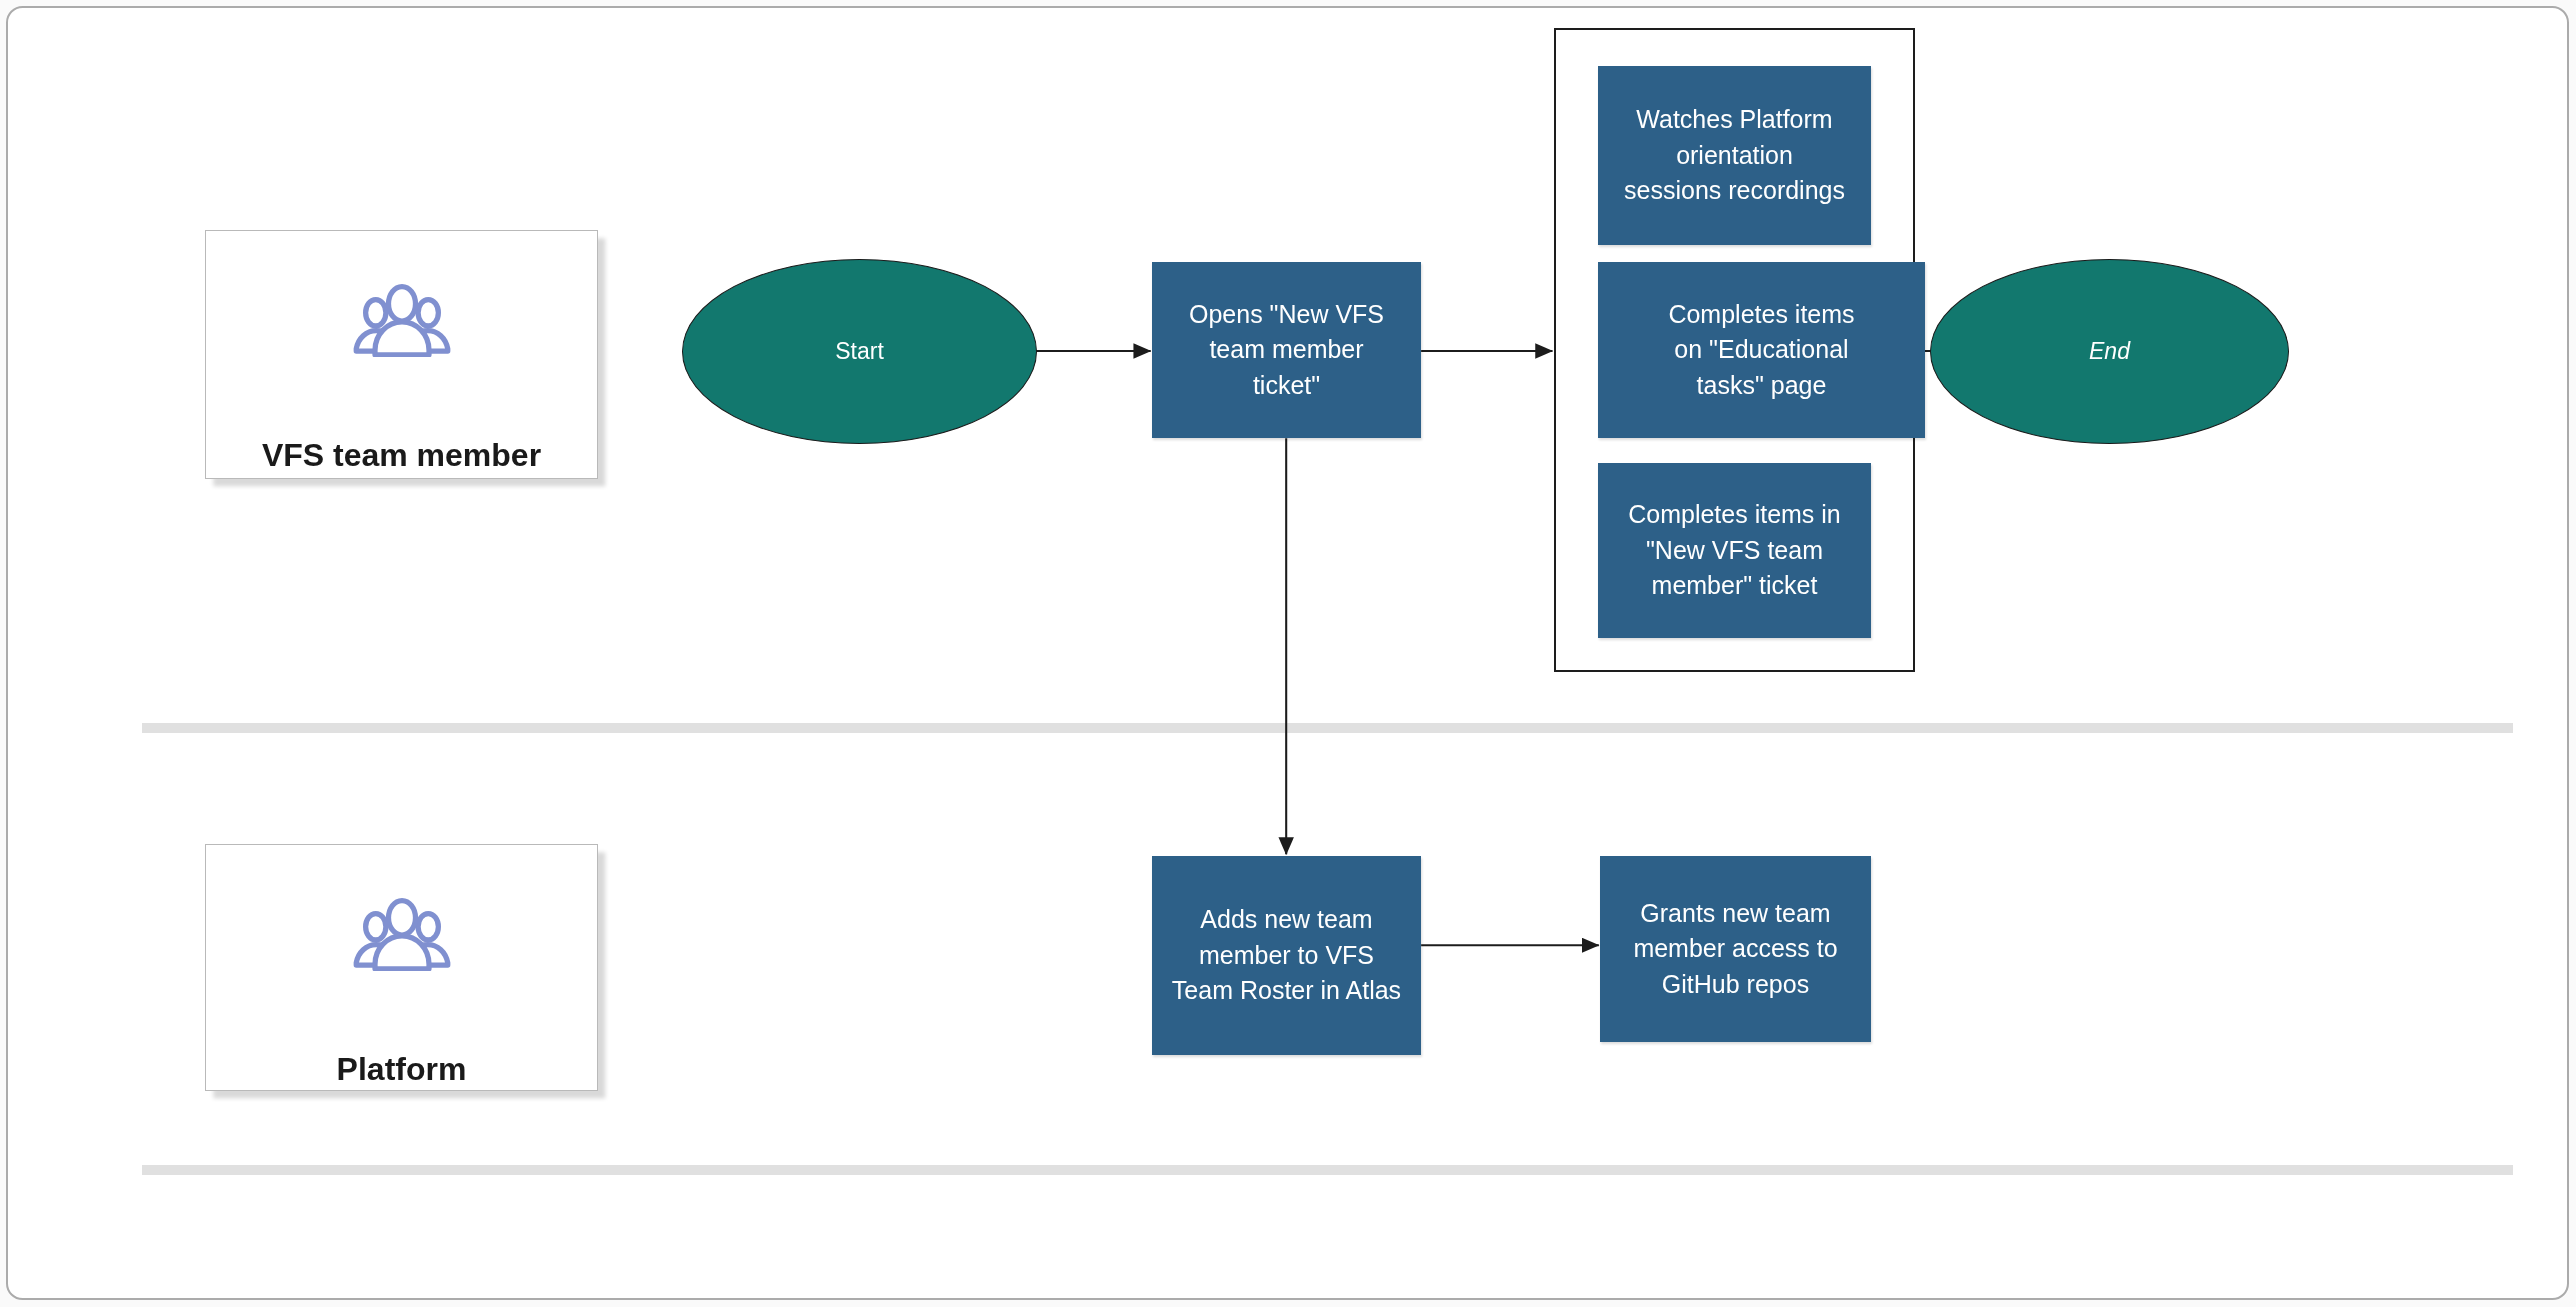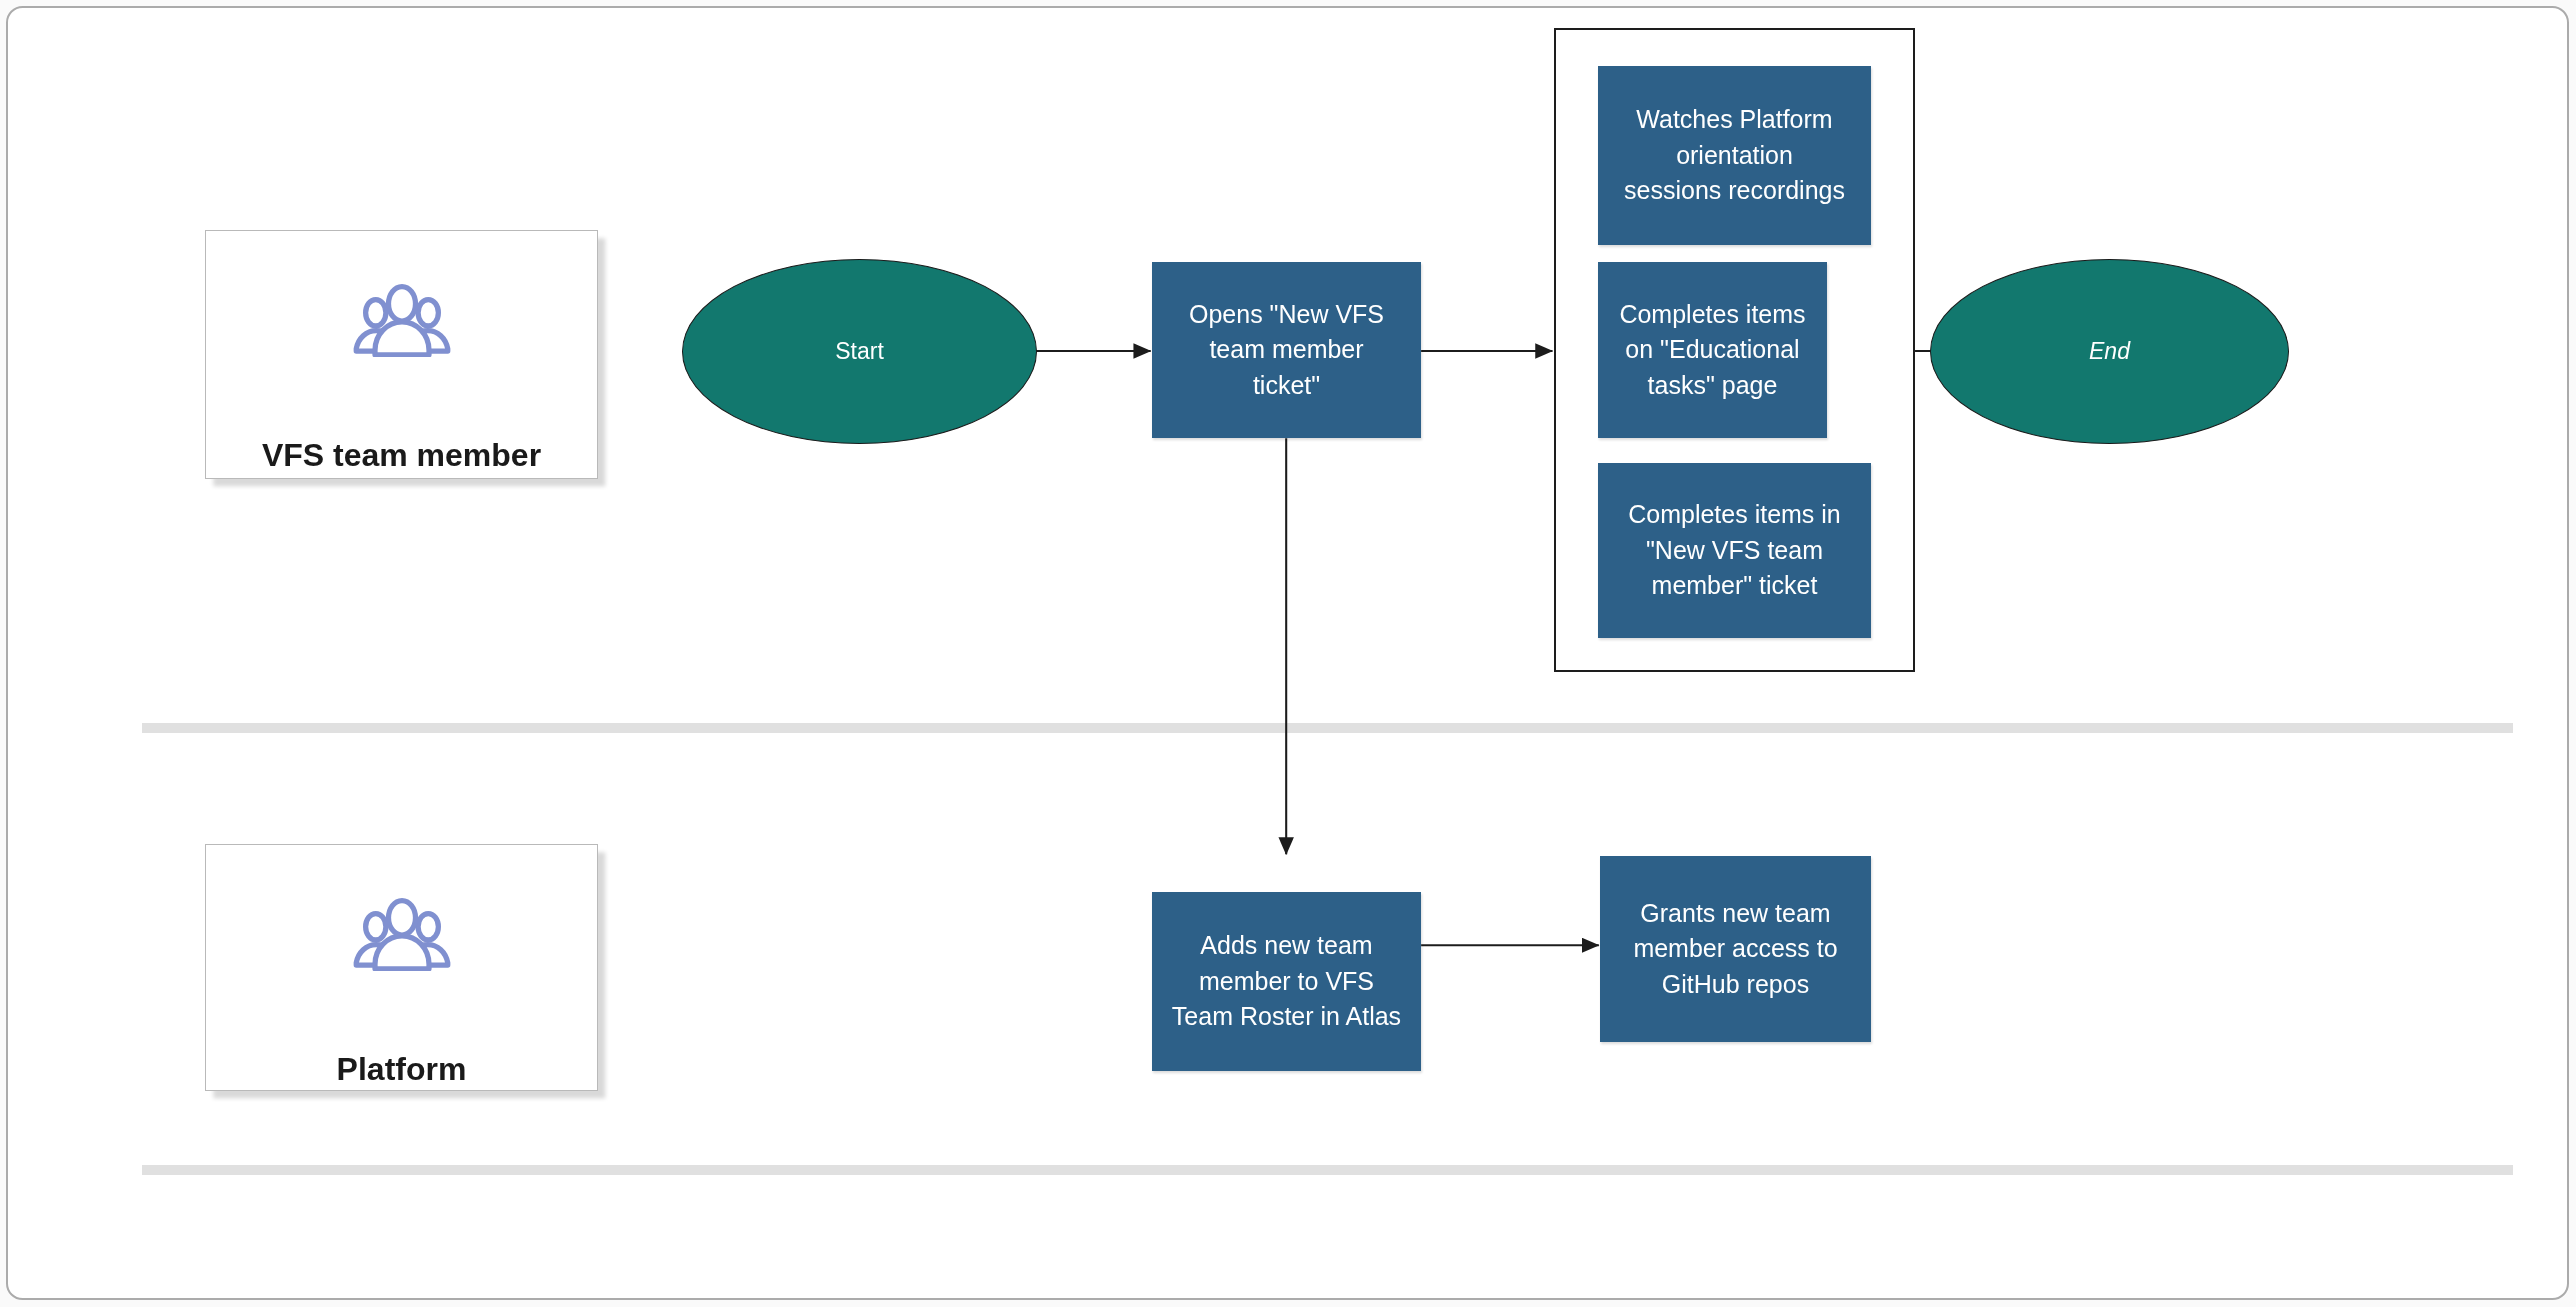--- a/index.html
+++ b/index.html
@@ -18,23 +18,23 @@
   .terminal{position:absolute;border-radius:50%;background:#12786e;border:1.8px solid #1b1b1b;
             display:flex;align-items:center;justify-content:center;color:#ffffff;font-size:23px;}
   #node-start{left:674px;top:251px;width:353px;height:183px;}
   #node-end{left:1922px;top:251px;width:357px;height:183px;font-style:italic;}
   .process{position:absolute;background:#2d6088;color:#ffffff;display:flex;align-items:center;
            justify-content:center;text-align:center;font-size:25px;line-height:1.42;
            white-space:pre-line;padding:0 4.8px;box-sizing:border-box;
            box-shadow:1.2px 2.4px 2.4px rgba(0,0,0,0.14);}
   #node-opens{left:1144px;top:254px;width:269px;height:176px;}
   #node-watches{left:1590px;top:58px;width:273px;height:179px;}
-  #node-edu{left:1590px;top:254px;width:229px;height:176px;}
+  #node-edu{left:1590px;top:254px;width:327px;height:176px;}
   #node-ticket{left:1590px;top:455px;width:273px;height:175px;}
-  #node-adds{left:1144px;top:848px;width:269px;height:179px;margin-top:36px;}
+  #node-adds{left:1144px;top:848px;width:269px;height:199px;}
   #node-grants{left:1592px;top:848px;width:271px;height:186px;}
   #group-box{position:absolute;left:1546px;top:19.6px;width:361px;height:644px;
              border:2.4px solid #1d1d1d;background:transparent;box-sizing:border-box;}
   #connector-layer{position:absolute;left:0;top:0;width:2576px;height:1307px;pointer-events:none;}
 </style>
 </head>
 <body>
 
 <div id="stage">
   <div id="card">

